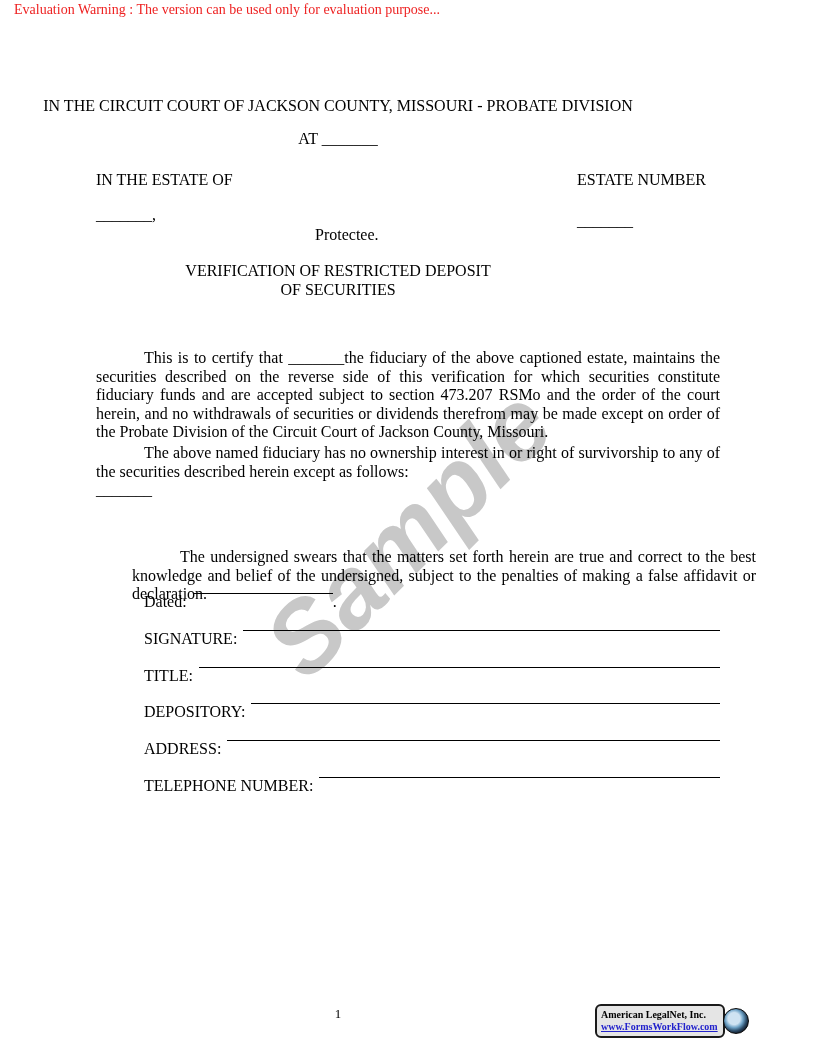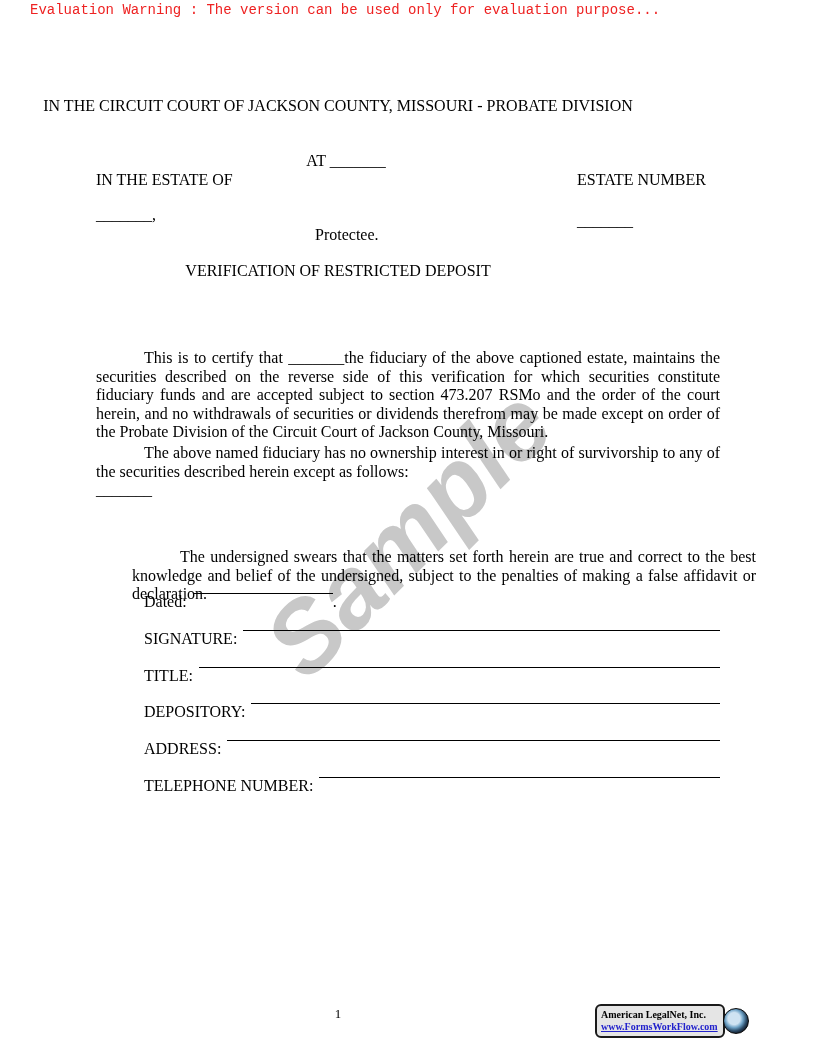--- a/index.html
+++ b/index.html
@@ -22,29 +22,29 @@
     font-family: "Liberation Sans", sans-serif;
     font-style: italic;
     font-weight: bold;
     font-size: 100px;
     color: var(--watermark-color, #c8c8c8);
     z-index: 0;
     white-space: nowrap;
     user-select: none;
   }
   .eval-warning {
-    top: 2px; left: 30px;
-    font-family: Liberation Mono, monospace;
+    top: 2px; left: 14px;
+    font-family: Liberation Serif, serif;
     font-size: 14px;
     color: var(--warning-color, #ee2222);
     white-space: nowrap;
   }
   .center-line { width: 676px; left: 0; text-align: center; }
   .court-header { top: 97px; }
-  .at-line { top: 152px; margin-left: 8px; }
+  .at-line { top: 130px; }
   .estate-left  { top: 171px; left: 96px; }
   .estate-right { top: 171px; left: 577px; }
   .estate-name-blank   { top: 206px; left: 96px; }
   .estate-number-blank { top: 212px; left: 577px; }
   .protectee { top: 226px; left: 315px; }
   .doc-title { top: 262px; line-height: 18.5px; }
   .para {
     left: 96px; width: 624px;
     text-align: justify;
     text-indent: 48px;
@@ -127,20 +127,21 @@
 
   <div class="layer estate-left">IN THE ESTATE OF</div>
   <div class="layer estate-right">ESTATE NUMBER</div>
 
   <div class="layer estate-name-blank">_______,</div>
   <div class="layer estate-number-blank">_______</div>
   <div class="layer protectee">Protectee.</div>
 
   <div class="layer center-line doc-title">
     <div>VERIFICATION OF RESTRICTED DEPOSIT</div>
+    <div>OF SECURITIES</div>
   </div>
 
   <p class="layer para para1"><span>This is to certify that </span><span>_______</span><span>the fiduciary of the above captioned estate, maintains the securities described on the reverse side of this verification for which securities constitute fiduciary funds and are accepted subject to section 473.207 RSMo and the order of the court herein, and no withdrawals of securities or dividends therefrom may be made except on order of the Probate Division of the Circuit Court of Jackson County, Missouri.</span></p>
 
   <p class="layer para para2">The above named fiduciary has no ownership interest in or right of survivorship to any of the securities described herein except as follows:</p>
 
   <div class="layer exceptions-blank">_______</div>
 
   <p class="layer para para3">The undersigned swears that the matters set forth herein are true and correct to the best knowledge and belief of the undersigned, subject to the penalties of making a false affidavit or declaration.</p>
 

